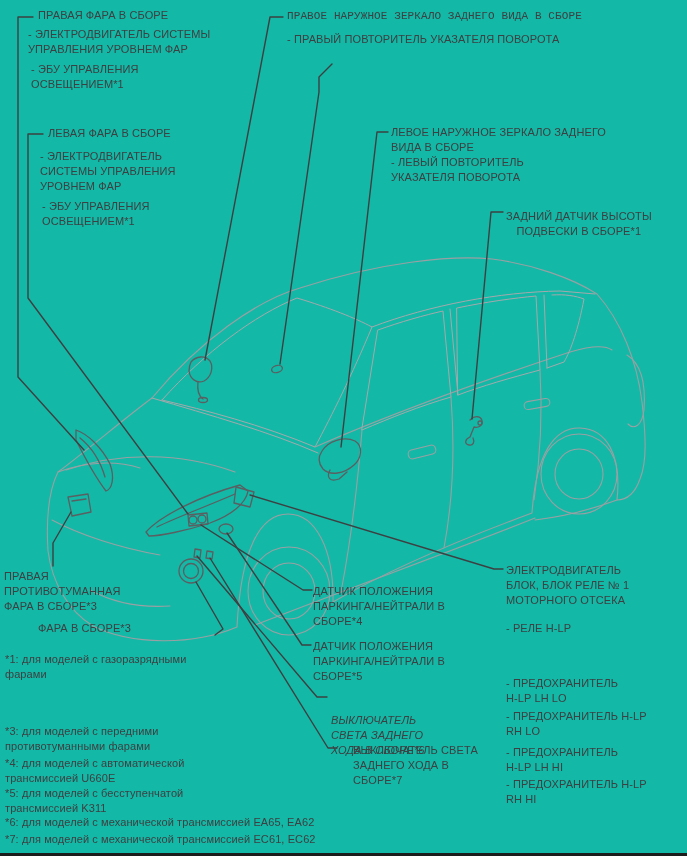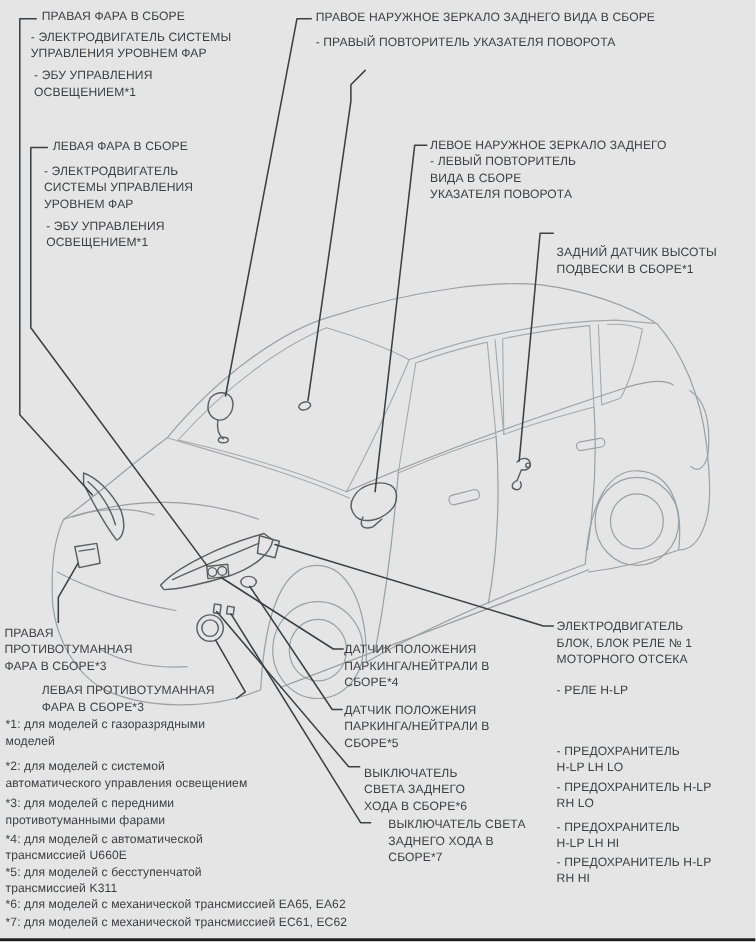--- a/index.html
+++ b/index.html
@@ -1,18 +1,18 @@
 <!DOCTYPE html>
 <html><head>
 <meta charset="utf-8">
 <style>
   html,body{margin:0;padding:0;background:#ffffff;}
   #stage{
     position:relative;width:687px;height:856px;overflow:hidden;
-    background:#e5e5e5;
+    background:#14b8a6;
     font-family:"Liberation Sans","DejaVu Sans",sans-serif;
     color:#3d4042;
   }
   .callout{
     position:absolute;font-size:11px;line-height:15px;
     letter-spacing:0.1px;white-space:nowrap;
   }
   .callout div{white-space:nowrap;}
   svg{position:absolute;left:0;top:0;}
   .bodyline{fill:none;stroke:#9aa0a3;stroke-width:1.1;stroke-linecap:round;stroke-linejoin:round;}
@@ -152,59 +152,58 @@
   <div class="callout" style="left:40px;top:149px;">
       <div>- ЭЛЕКТРОДВИГАТЕЛЬ</div>
       <div>СИСТЕМЫ УПРАВЛЕНИЯ</div>
       <div>УРОВНЕМ ФАР</div>
     </div>
   <div class="callout" style="left:42px;top:199px;">
       <div>- ЭБУ УПРАВЛЕНИЯ</div>
       <div>ОСВЕЩЕНИЕМ*1</div>
     </div>
 
-  <div class="callout" style="left:287px;top:9px;">ПРАВОЕ НАРУЖНОЕ ЗЕРКАЛО ЗАДНЕГО ВИДА В СБОРЕ</div>
+  <div class="callout" style="left:287px;top:9px;font-family:Liberation Mono, monospace;">ПРАВОЕ НАРУЖНОЕ ЗЕРКАЛО ЗАДНЕГО ВИДА В СБОРЕ</div>
   <div class="callout" style="left:287px;top:32px;">
       <div>- ПРАВЫЙ ПОВТОРИТЕЛЬ УКАЗАТЕЛЯ ПОВОРОТА</div>
     </div>
 
 
   <div class="callout" style="left:391px;top:125px;">
       <div>ЛЕВОЕ НАРУЖНОЕ ЗЕРКАЛО ЗАДНЕГО</div>
+      <div>ВИДА В СБОРЕ</div>
       <div>- ЛЕВЫЙ ПОВТОРИТЕЛЬ</div>
-      <div>ВИДА В СБОРЕ</div>
       <div>УКАЗАТЕЛЯ ПОВОРОТА</div>
     </div>
 
-  <div class="callout" style="left:506px;top:223px;">
+  <div class="callout" style="left:506px;top:209px;text-align:center;">
       <div>ЗАДНИЙ ДАТЧИК ВЫСОТЫ</div>
       <div>ПОДВЕСКИ В СБОРЕ*1</div>
     </div>
 
   <div class="callout" style="left:4px;top:569px;">
       <div>ПРАВАЯ</div>
       <div>ПРОТИВОТУМАННАЯ</div>
       <div>ФАРА В СБОРЕ*3</div>
     </div>
   <div class="callout" style="left:38px;top:621px;">
-      <div>ЛЕВАЯ ПРОТИВОТУМАННАЯ</div>
       <div>ФАРА В СБОРЕ*3</div>
     </div>
 
   <div class="callout" style="left:313px;top:584px;">
       <div>ДАТЧИК ПОЛОЖЕНИЯ</div>
       <div>ПАРКИНГА/НЕЙТРАЛИ В</div>
       <div>СБОРЕ*4</div>
     </div>
   <div class="callout" style="left:313px;top:639px;">
       <div>ДАТЧИК ПОЛОЖЕНИЯ</div>
       <div>ПАРКИНГА/НЕЙТРАЛИ В</div>
       <div>СБОРЕ*5</div>
     </div>
-  <div class="callout" style="left:331px;top:696px;">
+  <div class="callout" style="left:331px;top:713px;font-style:italic;">
       <div>ВЫКЛЮЧАТЕЛЬ</div>
       <div>СВЕТА ЗАДНЕГО</div>
       <div>ХОДА В СБОРЕ*6</div>
     </div>
   <div class="callout" style="left:353px;top:743px;">
       <div>ВЫКЛЮЧАТЕЛЬ СВЕТА</div>
       <div>ЗАДНЕГО ХОДА В</div>
       <div>СБОРЕ*7</div>
     </div>
 
@@ -228,25 +227,21 @@
       <div>- ПРЕДОХРАНИТЕЛЬ</div>
       <div>H-LP LH HI</div>
     </div>
   <div class="callout" style="left:506px;top:777px;">
       <div>- ПРЕДОХРАНИТЕЛЬ H-LP</div>
       <div>RH HI</div>
     </div>
 
   <div class="callout" style="left:5px;top:652px;">
       <div>*1: для моделей с газоразрядными</div>
-      <div>моделей</div>
-    </div>
-  <div class="callout" style="left:5px;top:690px;">
-      <div>*2: для моделей с системой</div>
-      <div>автоматического управления освещением</div>
+      <div>фарами</div>
     </div>
   <div class="callout" style="left:5px;top:724px;">
       <div>*3: для моделей с передними</div>
       <div>противотуманными фарами</div>
     </div>
   <div class="callout" style="left:5px;top:756px;">
       <div>*4: для моделей с автоматической</div>
       <div>трансмиссией U660E</div>
     </div>
   <div class="callout" style="left:5px;top:786px;">

